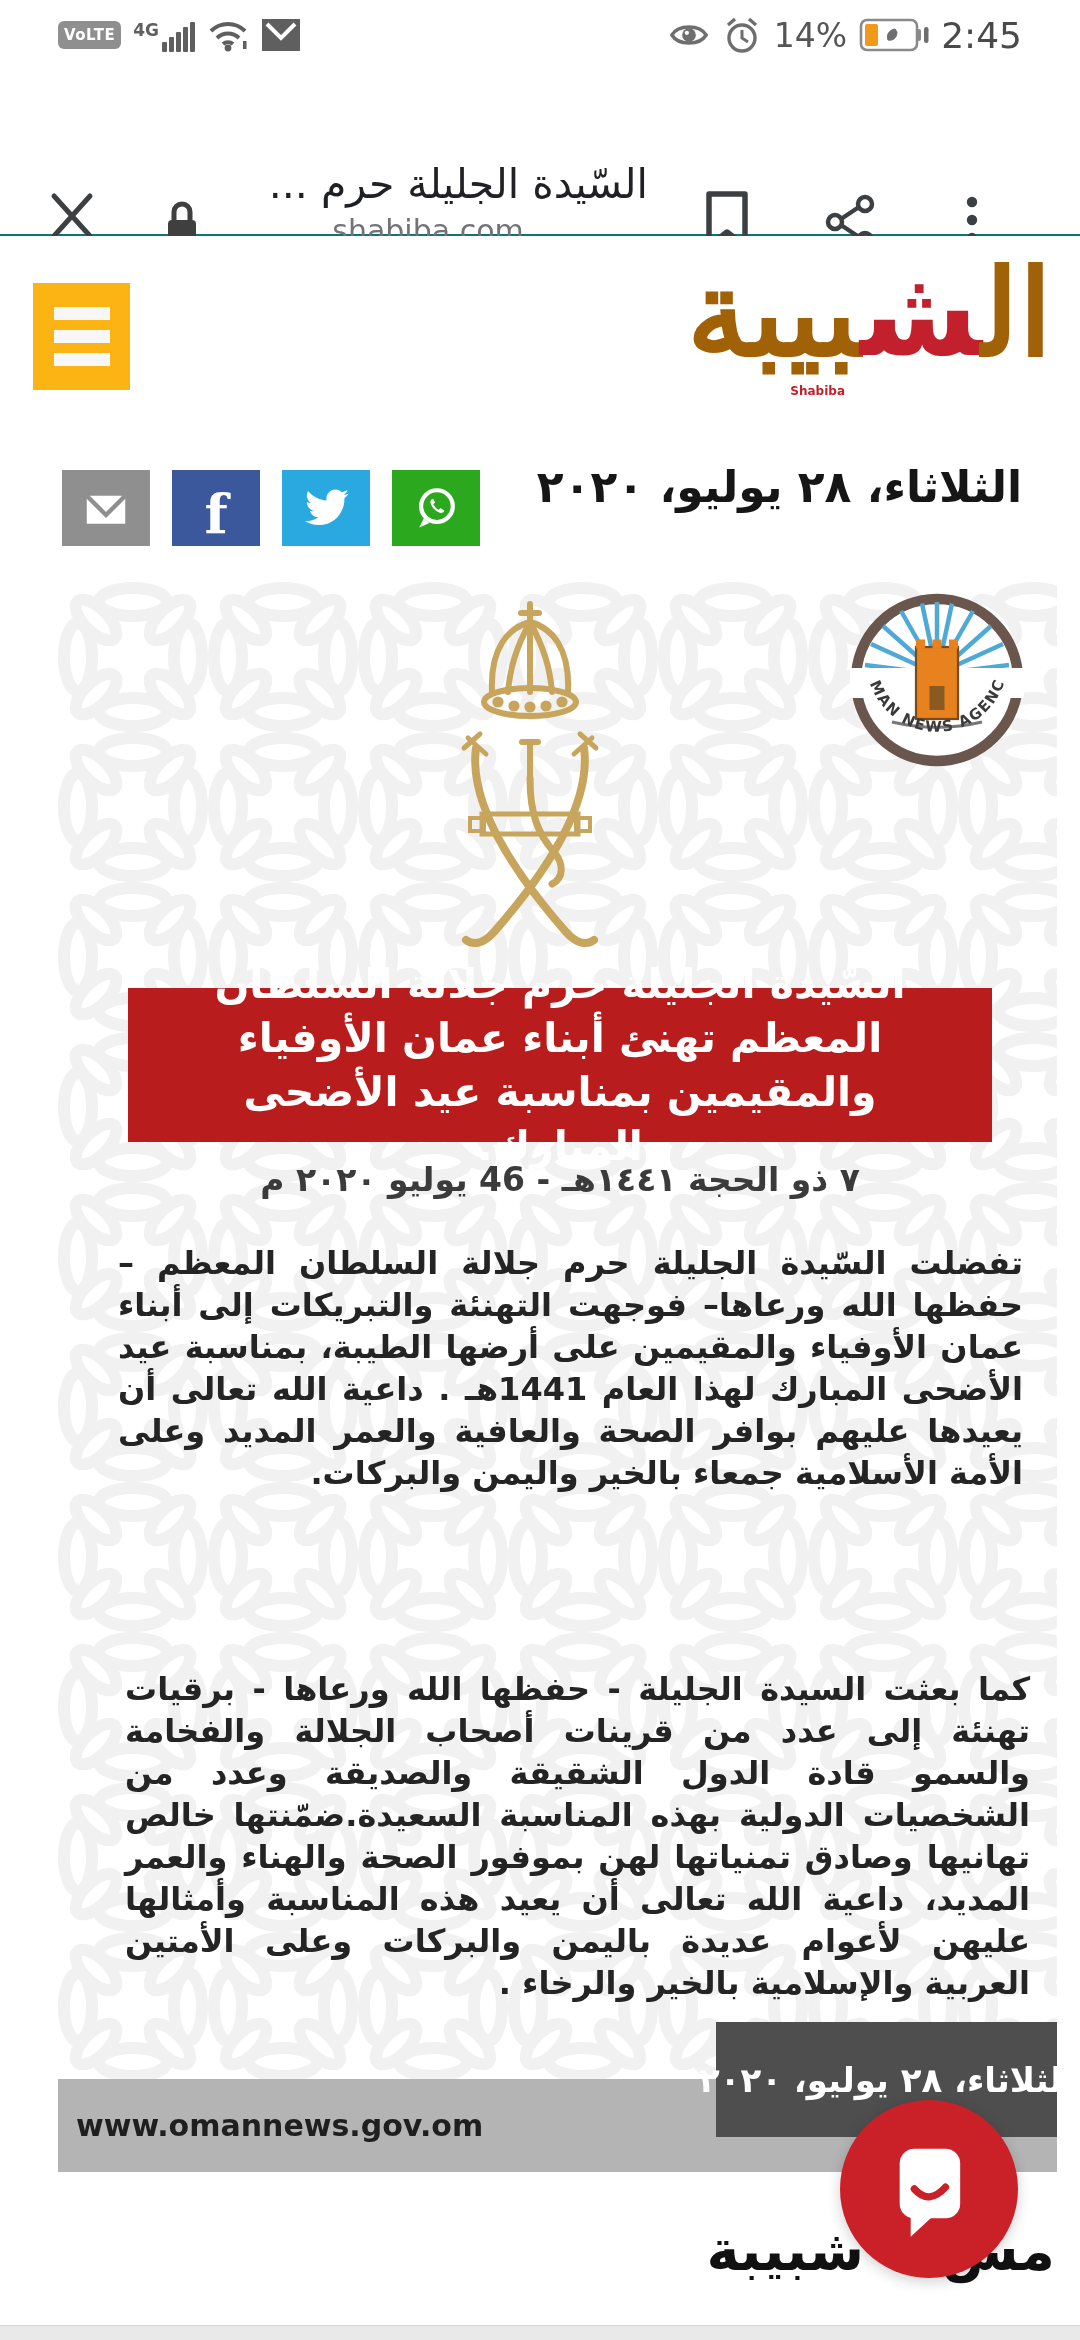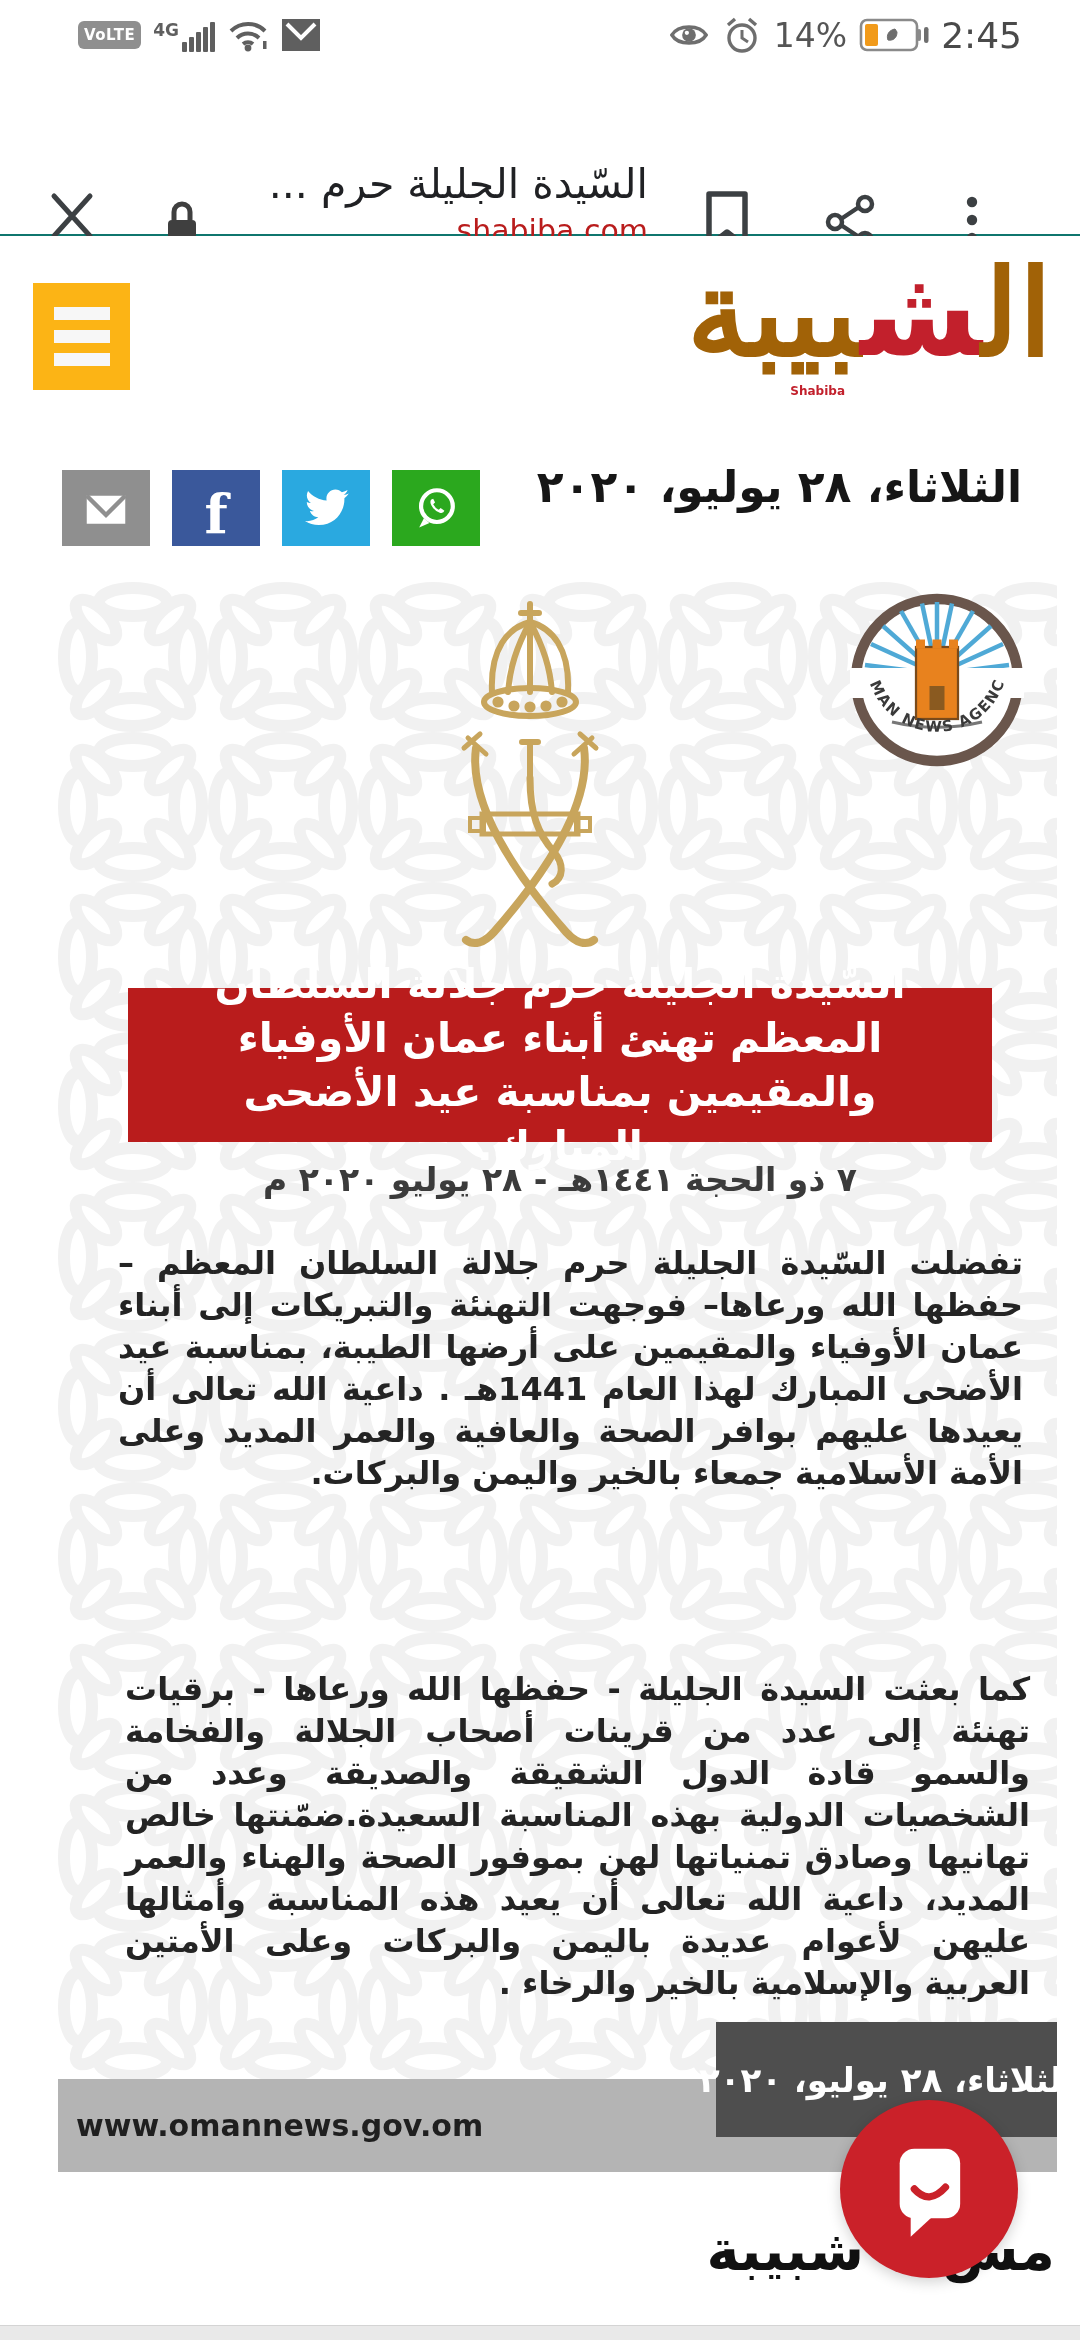--- a/index.html
+++ b/index.html
@@ -5,35 +5,35 @@
   html,body{margin:0;padding:0;background:#fff;}
   body{width:1080px;height:2340px;position:relative;overflow:hidden;
        font-family:"DejaVu Sans",sans-serif;-webkit-font-smoothing:antialiased;}
   .abs{position:absolute;}
 
   
   #status-bar{top:0;left:0;width:1080px;height:70px;background:#fff;
     display:flex;align-items:center;justify-content:space-between;padding:0 58px;box-sizing:border-box;}
   .sb-group{display:flex;align-items:center;gap:12px;color:#6e6e6e;}
   .volte{background:#8f8f8f;color:#fff;font-size:15px;font-weight:bold;
-    border-radius:6px;padding:5px 6px;letter-spacing:.5px;margin-left:20px;}
+    border-radius:6px;padding:5px 6px;letter-spacing:.5px;}
   .net4g{display:flex;align-items:flex-end;gap:2px;position:relative;padding-top:4px;}
   .net4g .lbl{font-size:17px;font-weight:bold;color:#5f5f5f;position:relative;top:-12px;margin-right:1px;}
   .bar{width:5px;background:#5f5f5f;border-radius:1px;display:inline-block;}
   .sb-num{font-size:33px;color:#555;}
   .sb-time{font-size:36px;color:#4a4a4a;}
 
   
   #toolbar{top:70px;left:0;width:1080px;height:164px;background:#fff;border-bottom:6px solid #0f766e;}
   #close-btn{left:46px;top:118px;width:52px;height:56px;}
   #lock{left:162px;top:128px;width:40px;height:56px;}
   #title-block{left:208px;top:92px;width:440px;}
   #page-title-text{direction:rtl;text-align:right;font-size:41px;color:#202124;
     white-space:nowrap;line-height:1.1;}
-  #page-url{font-size:30px;color:#b91c1c;margin-top:6px;text-align:right;}
+  #page-url{font-size:30px;color:#737373;margin-top:6px;text-align:center;}
   #bookmark-btn{left:702px;top:120px;width:50px;height:62px;}
   #share-btn{left:824px;top:124px;width:54px;height:56px;}
   #menu-btn{left:952px;top:122px;width:40px;height:56px;}
 
   
   #site-header{top:236px;left:0;width:1080px;height:209px;background:#fff;}
   #hamburger{left:33px;top:47px;width:97px;height:107px;background:#fcb415;
     display:flex;flex-direction:column;align-items:center;justify-content:center;gap:10px;}
   #hamburger .hbar{width:56px;height:13px;background:#f7f7f7;}
   #logo{right:28px;top:-6px;direction:rtl;font-weight:800;font-size:120px;line-height:1.4;
@@ -296,21 +296,21 @@
         <rect x="92" y="218" width="96" height="20" stroke-width="5"></rect>
         <rect x="80" y="222" width="14" height="13" stroke-width="4"></rect>
         <rect x="186" y="222" width="14" height="13" stroke-width="4"></rect>
       </g>
     </svg>
   </div>
 
   <div id="banner" class="abs">
     <div id="banner-text">السّيدة الجليلة حرم جلالة السلطان المعظم تهنئ أبناء عمان الأوفياء والمقيمين بمناسبة عيد الأضحى المبارك.</div>
   </div>
-  <div id="banner-date" class="abs">٧ ذو الحجة ١٤٤١هـ - ٢٨ يوليو ٢٠٢٠ م</div>
+  <div id="banner-date" class="abs">٧ ذو الحجة ١٤٤١هـ - 46 يوليو ٢٠٢٠ م</div>
 
   <div class="article-body">
     <p id="para-1">تفضلت السّيدة الجليلة حرم جلالة السلطان المعظم – حفظها الله ورعاها– فوجهت التهنئة والتبريكات إلى أبناء عمان الأوفياء والمقيمين على أرضها الطيبة، بمناسبة عيد الأضحى المبارك لهذا العام 1441هـ . داعية الله تعالى أن يعيدها عليهم بوافر الصحة والعافية والعمر المديد وعلى الأمة الأسلامية جمعاء بالخير واليمن والبركات.</p>
     <p id="para-2">كما بعثت السيدة الجليلة - حفظها الله ورعاها - برقيات تهنئة إلى عدد من قرينات أصحاب الجلالة والفخامة والسمو قادة الدول الشقيقة والصديقة وعدد من الشخصيات الدولية بهذه المناسبة السعيدة.ضمّنتها خالص تهانيها وصادق تمنياتها لهن بموفور الصحة والهناء والعمر المديد، داعية الله تعالى أن يعيد هذه المناسبة وأمثالها عليهن لأعوام عديدة باليمن والبركات وعلى الأمتين العربية والإسلامية بالخير والرخاء .</p>
   </div>
 
   <div id="www-bar" class="abs">
     <span id="source-url">www.omannews.gov.om</span>
   </div>
   <div id="footer-date-box" class="abs">

